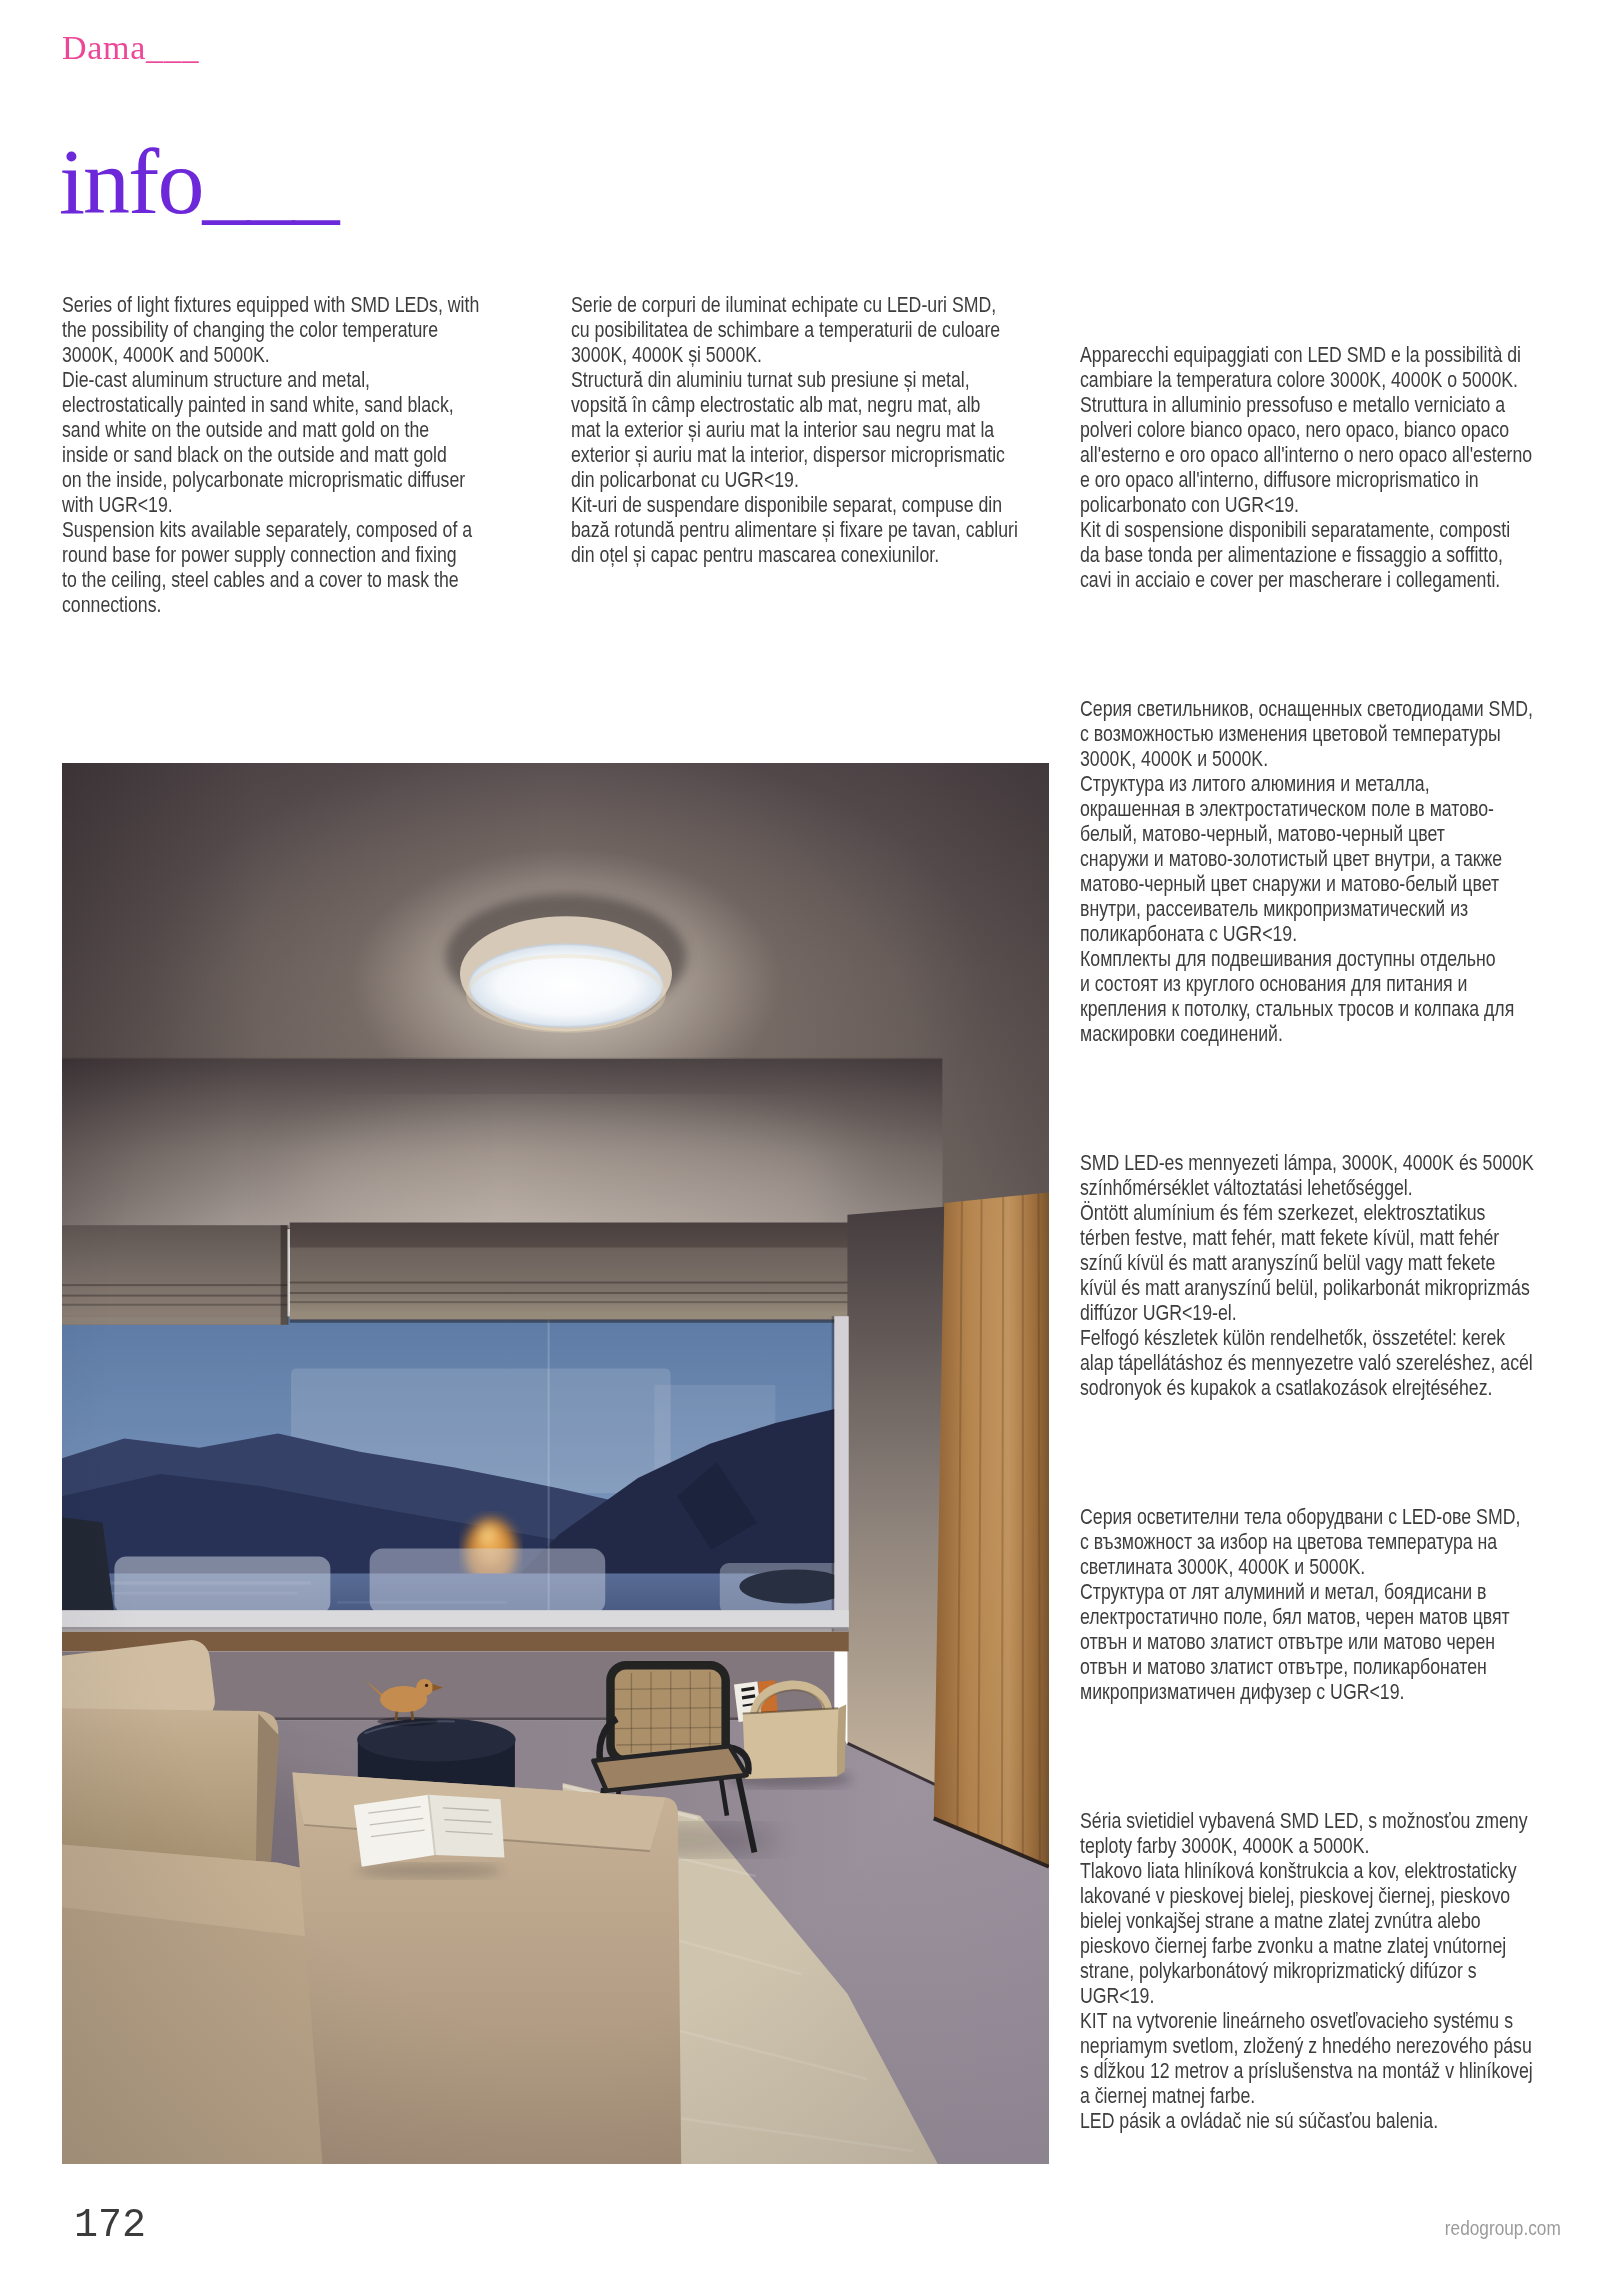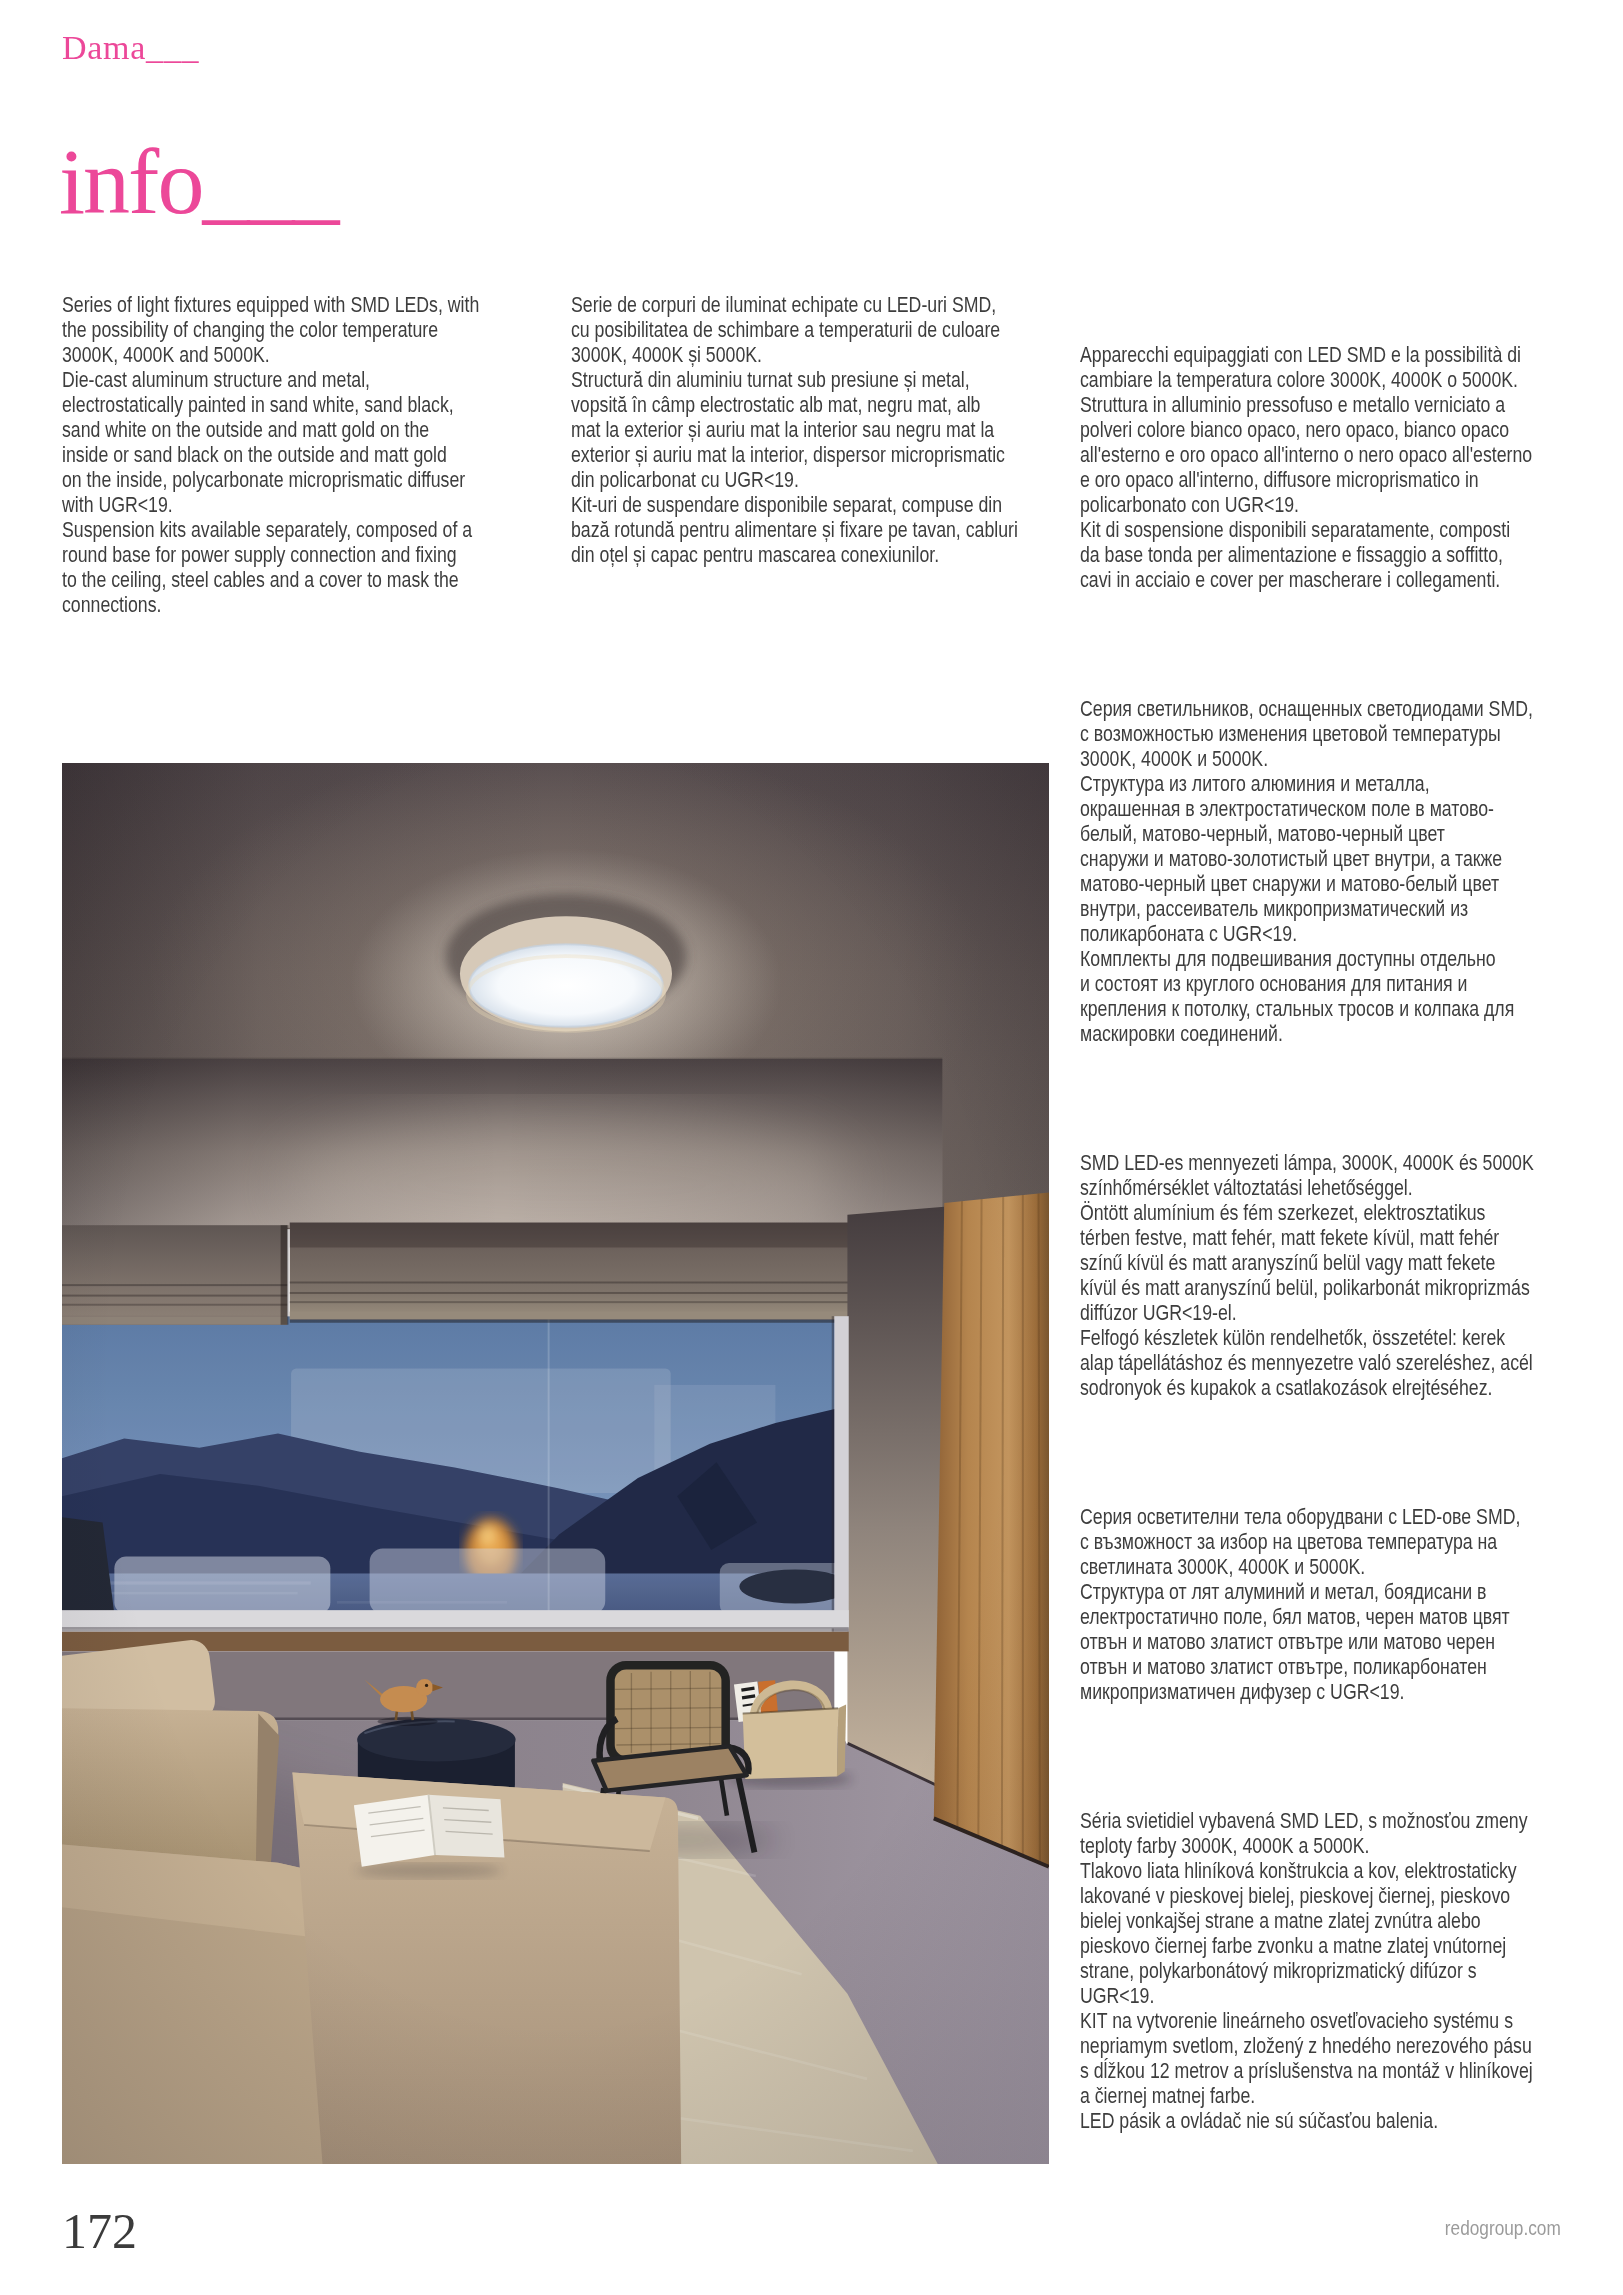--- a/index.html
+++ b/index.html
@@ -1,30 +1,30 @@
 <!DOCTYPE html>
 <html style="font-size:10.5px"><head>
 <meta charset="utf-8">
 <style>
   html,body{margin:0;padding:0;background:#ffffff;}
   #page{position:relative;width:1623px;height:2295px;background:#ffffff;overflow:hidden;
         font-family:"Liberation Sans",sans-serif;}
   .brand{position:absolute;left:62px;top:31px;font-family:"Liberation Serif",serif;
          font-size:34px;line-height:1;color:#ec4899;letter-spacing:0.7px;}
   .title{position:absolute;left:59px;top:134px;font-family:"Liberation Serif",serif;
-         font-size:94px;line-height:1;color:#ec4899;letter-spacing:-2px;}
+         font-size:94px;line-height:1;color:#6d28d9;letter-spacing:-2px;}
   .col{position:absolute;top:292px;width:563px;white-space:pre;
        font-size:21.6px;line-height:25px;color:#3d3d3d;
        transform:scaleX(0.82);transform-origin:0 0;}
   .c1{left:62px;} .c2{left:571px;} .c3{left:1080px;}
   .lang-block{margin:0 0 54px 0;white-space:pre;}
   .photo{position:absolute;left:62px;top:763px;width:987px;height:1401px;}
   .photo svg{display:block;width:100%;height:100%;}
-  .pagenum{position:absolute;left:62px;top:2206px;font-family:Liberation Serif, serif;
-           font-size:50px;line-height:1;color:#3b3b3b;}
+  .pagenum{position:absolute;left:74px;top:2206px;font-family:Liberation Mono, monospace;
+           font-size:40px;line-height:1;color:#3b3b3b;}
   .site{position:absolute;right:62px;top:2219px;font-size:19.6px;line-height:1;color:#9b9b9b;
         transform:scaleX(0.88);transform-origin:100% 0;}
 </style>
 </head>
 <body>
 
 <div id="page">
 
   <div class="brand">Dama___</div>
   <div class="title">info___</div>

